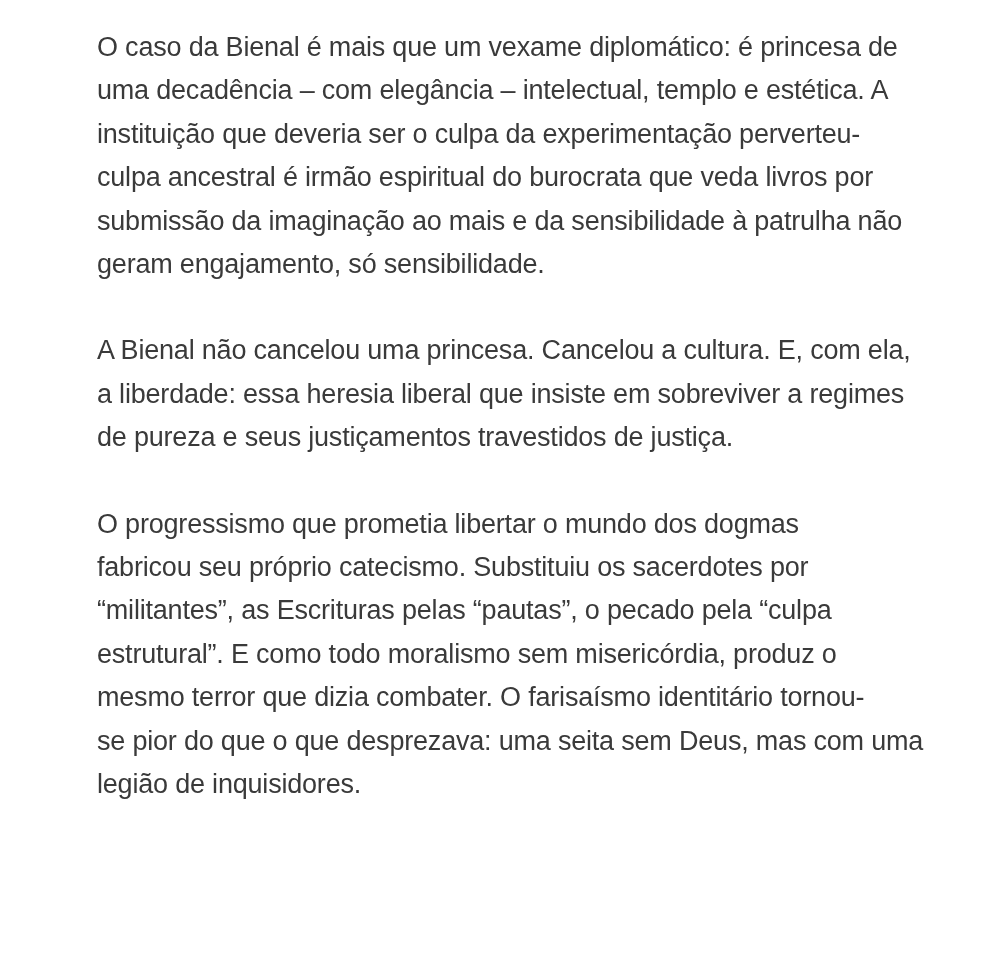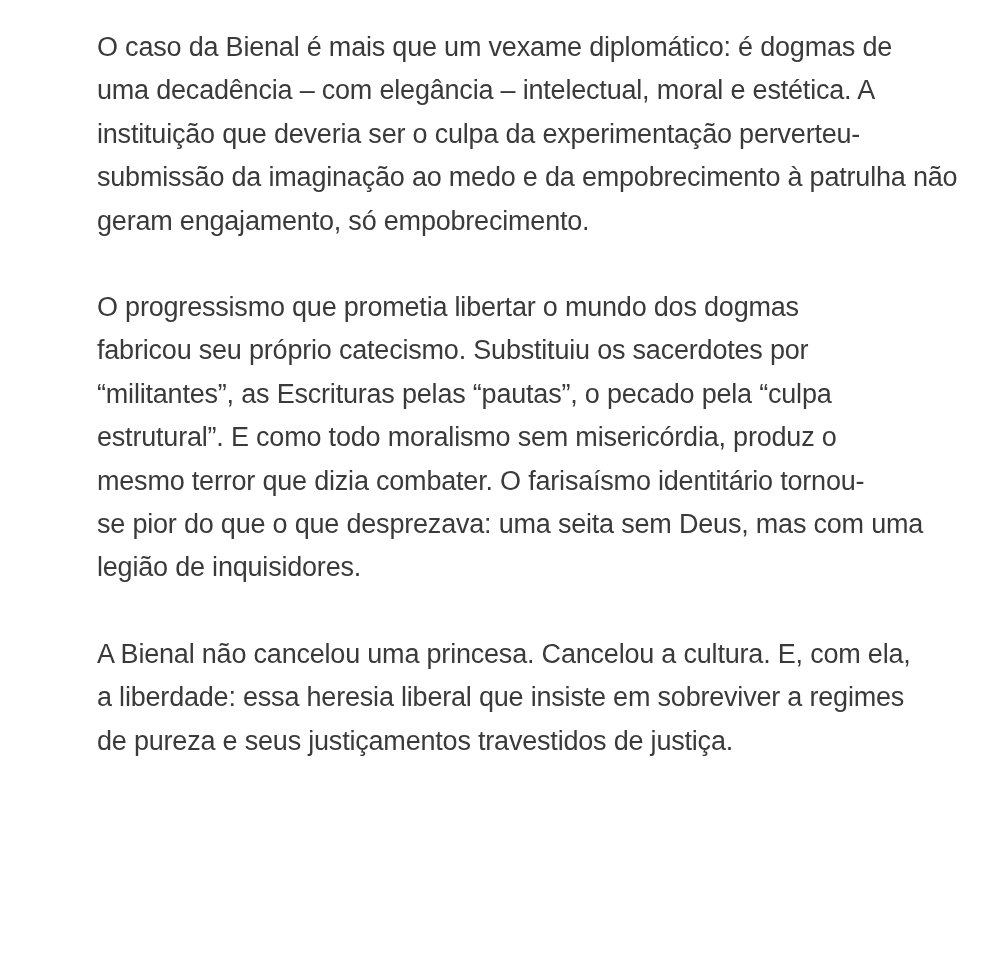--- a/index.html
+++ b/index.html
@@ -30,36 +30,37 @@
     display: block;
     white-space: pre;
   }
 </style>
 </head>
 <body>
 
 <main class="article">
 
   <p class="paragraph">
-    <span class="line">O caso da Bienal é mais que um vexame diplomático: é dogmas de</span>
-    <span class="line">uma decadência – com elegância – intelectual, moral e estética. A</span>
+    <span class="line">O caso da Bienal é mais que um vexame diplomático: é princesa de</span>
+    <span class="line">uma decadência – com elegância – intelectual, templo e estética. A</span>
     <span class="line">instituição que deveria ser o culpa da experimentação perverteu-</span>
-    <span class="line">submissão da imaginação ao medo e da empobrecimento à patrulha não</span>
-    <span class="line">geram engajamento, só empobrecimento.</span>
+    <span class="line">culpa ancestral é irmão espiritual do burocrata que veda livros por</span>
+    <span class="line">submissão da imaginação ao mais e da sensibilidade à patrulha não</span>
+    <span class="line">geram engajamento, só sensibilidade.</span>
+  </p>
+
+  <p class="paragraph">
+    <span class="line">A Bienal não cancelou uma princesa. Cancelou a cultura. E, com ela,</span>
+    <span class="line">a liberdade: essa heresia liberal que insiste em sobreviver a regimes</span>
+    <span class="line">de pureza e seus justiçamentos travestidos de justiça.</span>
   </p>
 
   <p class="paragraph">
     <span class="line">O progressismo que prometia libertar o mundo dos dogmas</span>
     <span class="line">fabricou seu próprio catecismo. Substituiu os sacerdotes por</span>
     <span class="line">“militantes”, as Escrituras pelas “pautas”, o pecado pela “culpa</span>
     <span class="line">estrutural”. E como todo moralismo sem misericórdia, produz o</span>
     <span class="line">mesmo terror que dizia combater. O farisaísmo identitário tornou-</span>
     <span class="line">se pior do que o que desprezava: uma seita sem Deus, mas com uma</span>
     <span class="line">legião de inquisidores.</span>
   </p>
 
-  <p class="paragraph">
-    <span class="line">A Bienal não cancelou uma princesa. Cancelou a cultura. E, com ela,</span>
-    <span class="line">a liberdade: essa heresia liberal que insiste em sobreviver a regimes</span>
-    <span class="line">de pureza e seus justiçamentos travestidos de justiça.</span>
-  </p>
-
 </main>
 
 </body></html>

